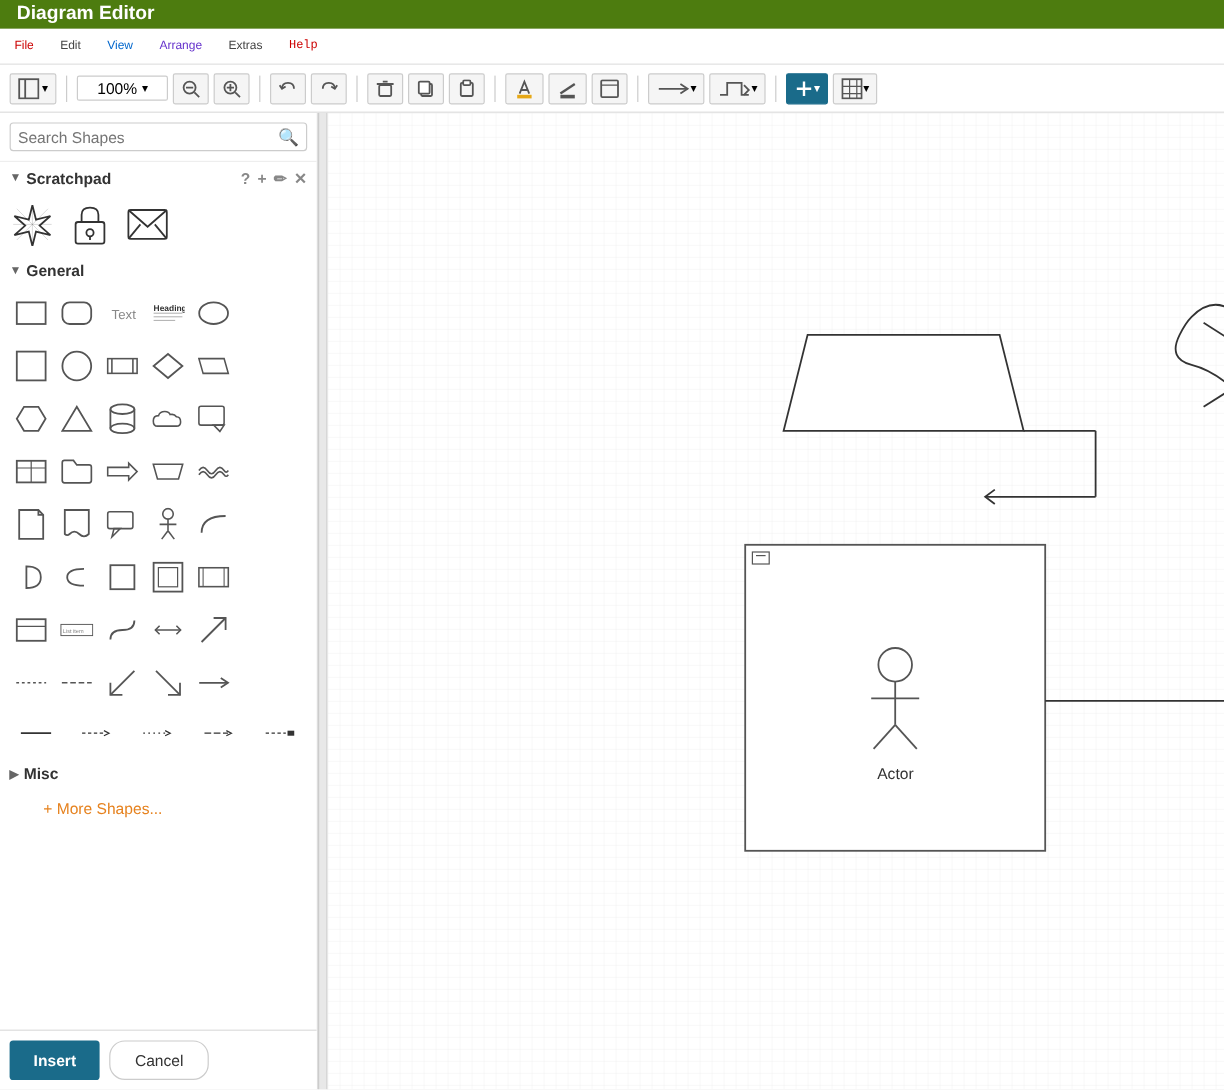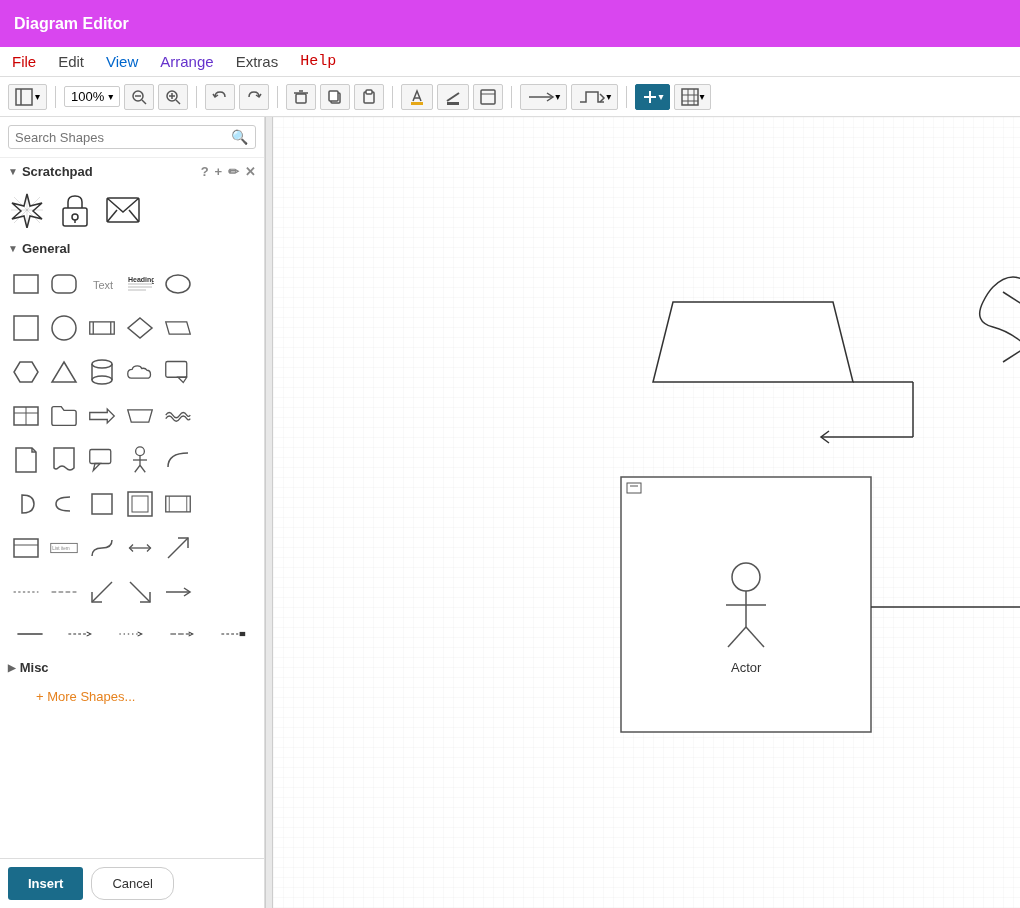--- a/index.html
+++ b/index.html
@@ -1,43 +1,43 @@
 <!DOCTYPE html>
 <html><head>
   <meta charset="utf-8">
   <style>
     * { box-sizing: border-box; margin: 0; padding: 0; }
     body { font-family: Arial, sans-serif; font-size: 13px; background: #f0f0f0; width: 1020px; height: 908px; overflow: hidden; display: flex; flex-direction: column; }
 
     
     #title-bar {
-      background: #d946ef;
+      background: #4d7c0f;
       color: white;
       font-size: 16px;
       font-weight: bold;
       padding: 8px 14px;
-      height: 47px;
+      height: 24px;
       display: flex;
       align-items: center;
     }
 
     
     #menu-bar {
       background: white;
       border-bottom: 1px solid #ddd;
       height: 30px;
       display: flex;
       align-items: center;
       padding: 0 8px;
       gap: 14px;
     }
     .menu-item {
       cursor: pointer;
       padding: 2px 4px;
-      font-size: 15px;
+      font-size: 10px;
     }
     .menu-item:nth-child(1) { color: #cc0000; }
     .menu-item:nth-child(2) { color: #444; }
     .menu-item:nth-child(3) { color: #0066cc; }
     .menu-item:nth-child(4) { color: #6633cc; }
     .menu-item:nth-child(5) { color: #444; text-align: right; }
     .menu-item:nth-child(6) { color: #cc0000; font-family: Liberation Mono, monospace; }
 
     
     #toolbar {
@@ -56,21 +56,21 @@
       padding: 3px 6px;
       border-radius: 2px;
       font-size: 13px;
       display: flex; align-items: center; justify-content: center;
       min-width: 26px; height: 26px;
     }
     .toolbar-separator { width: 1px; background: #ccc; height: 22px; margin: 0 4px; }
     .toolbar-zoom {
       border: 1px solid #ccc;
       background: white;
-      padding: 2px 6px;
+      padding: 2px 16px;
       border-radius: 2px;
       display: flex; align-items: center; gap: 4px;
       cursor: pointer;
     }
 
     
     #main-area {
       display: flex;
       flex: 1;
       overflow: hidden;

